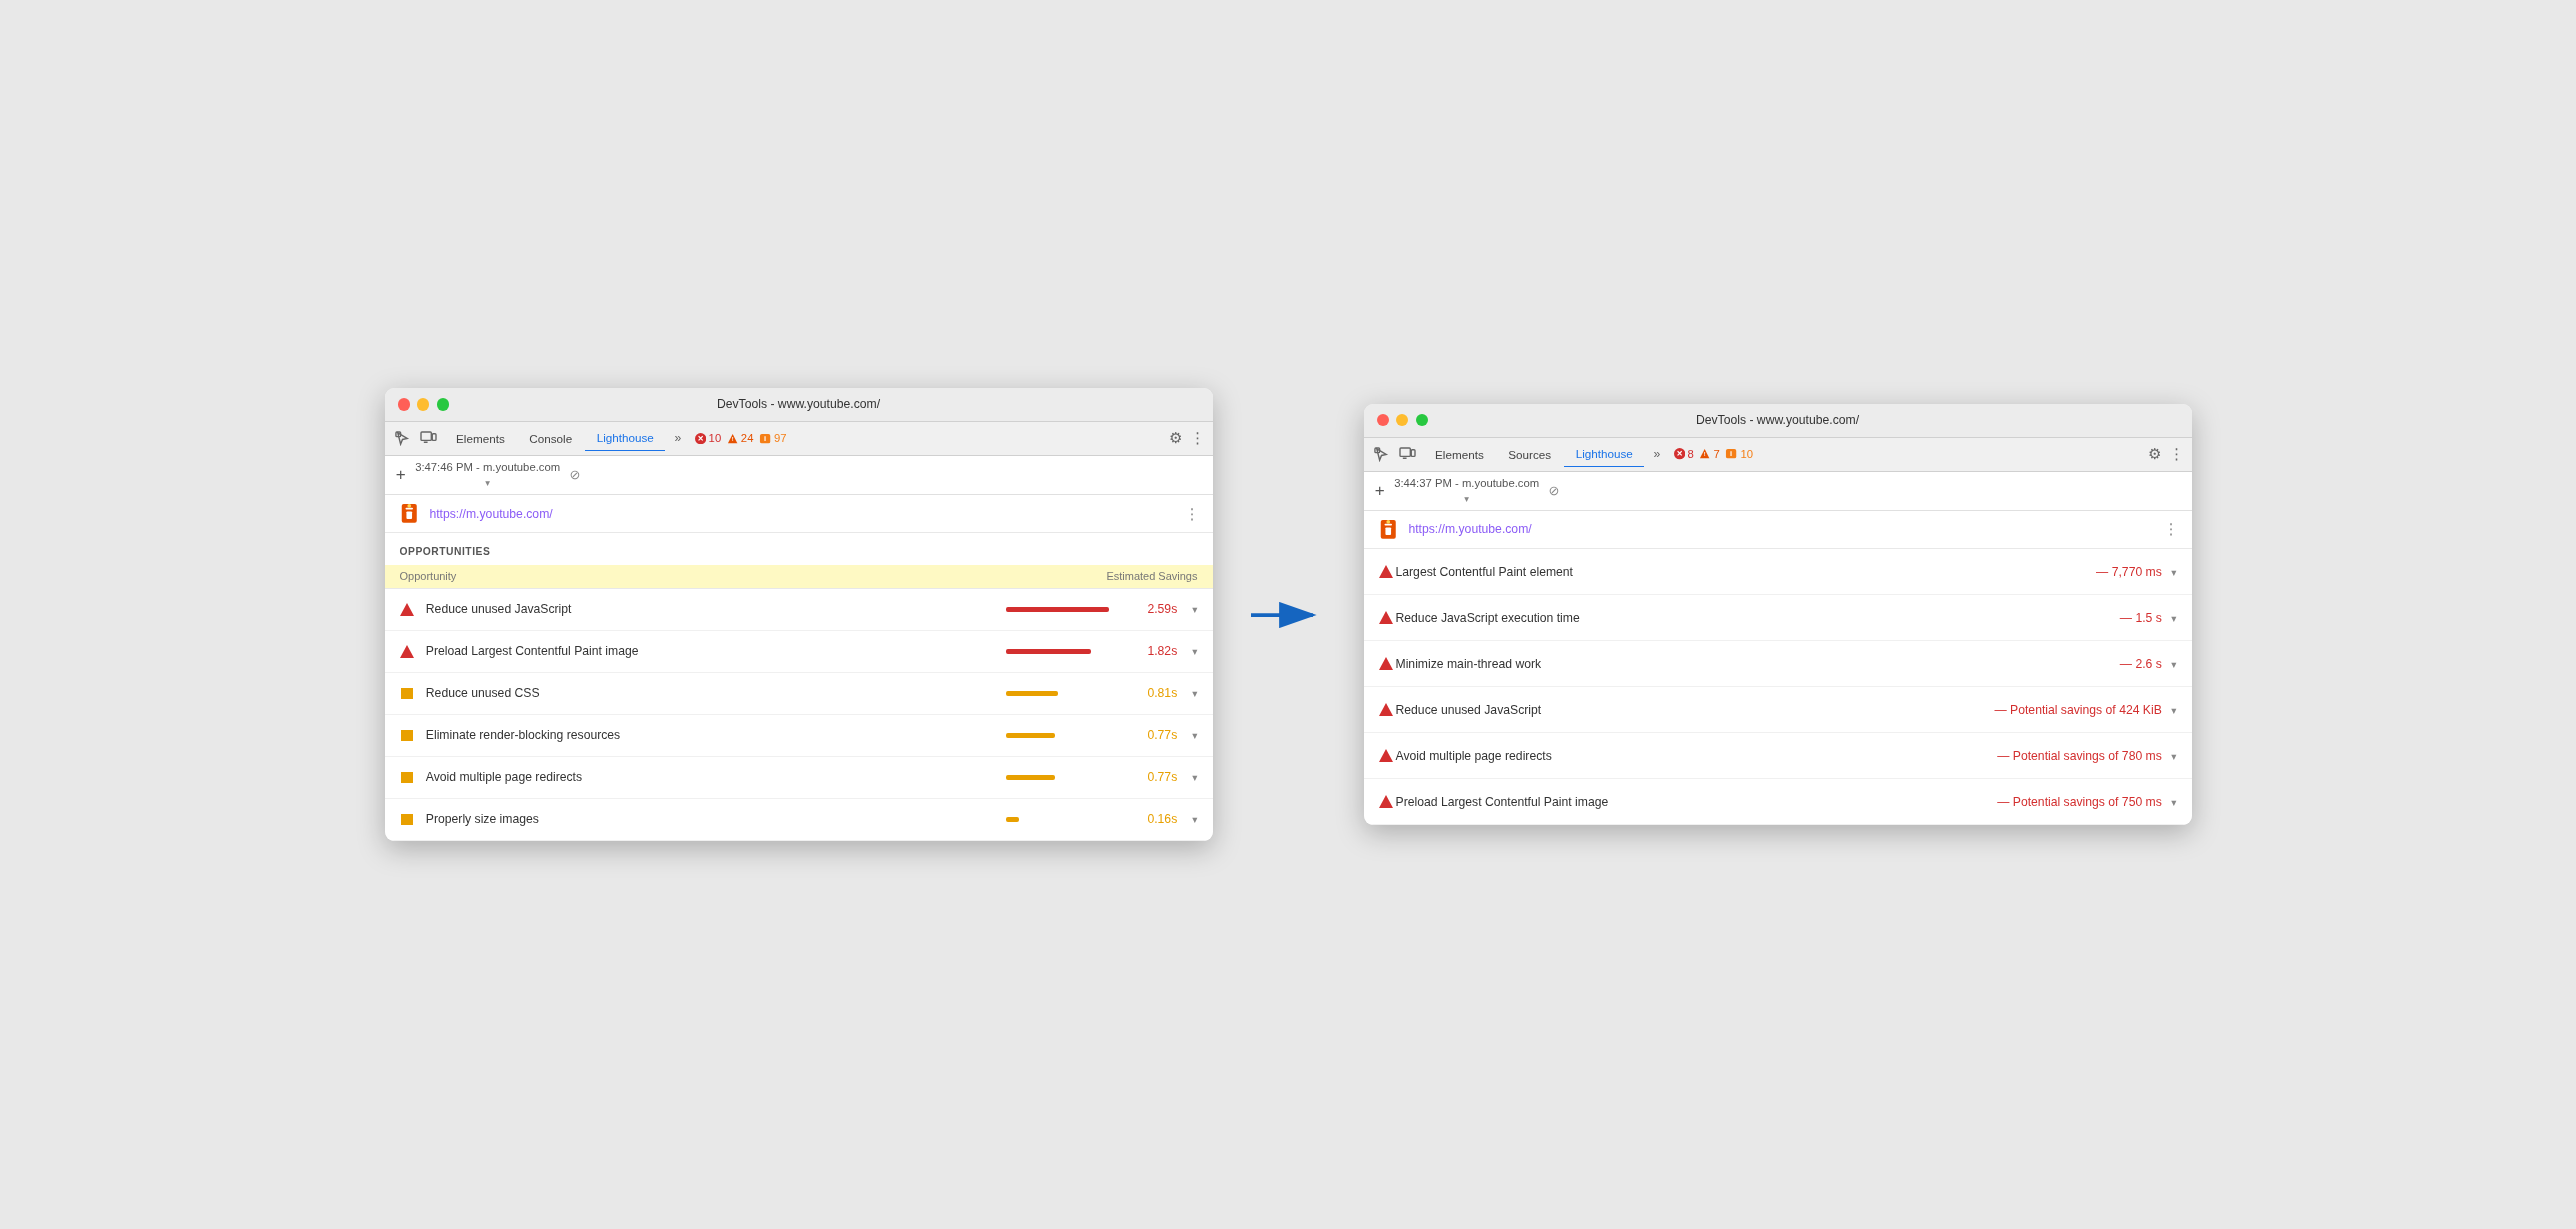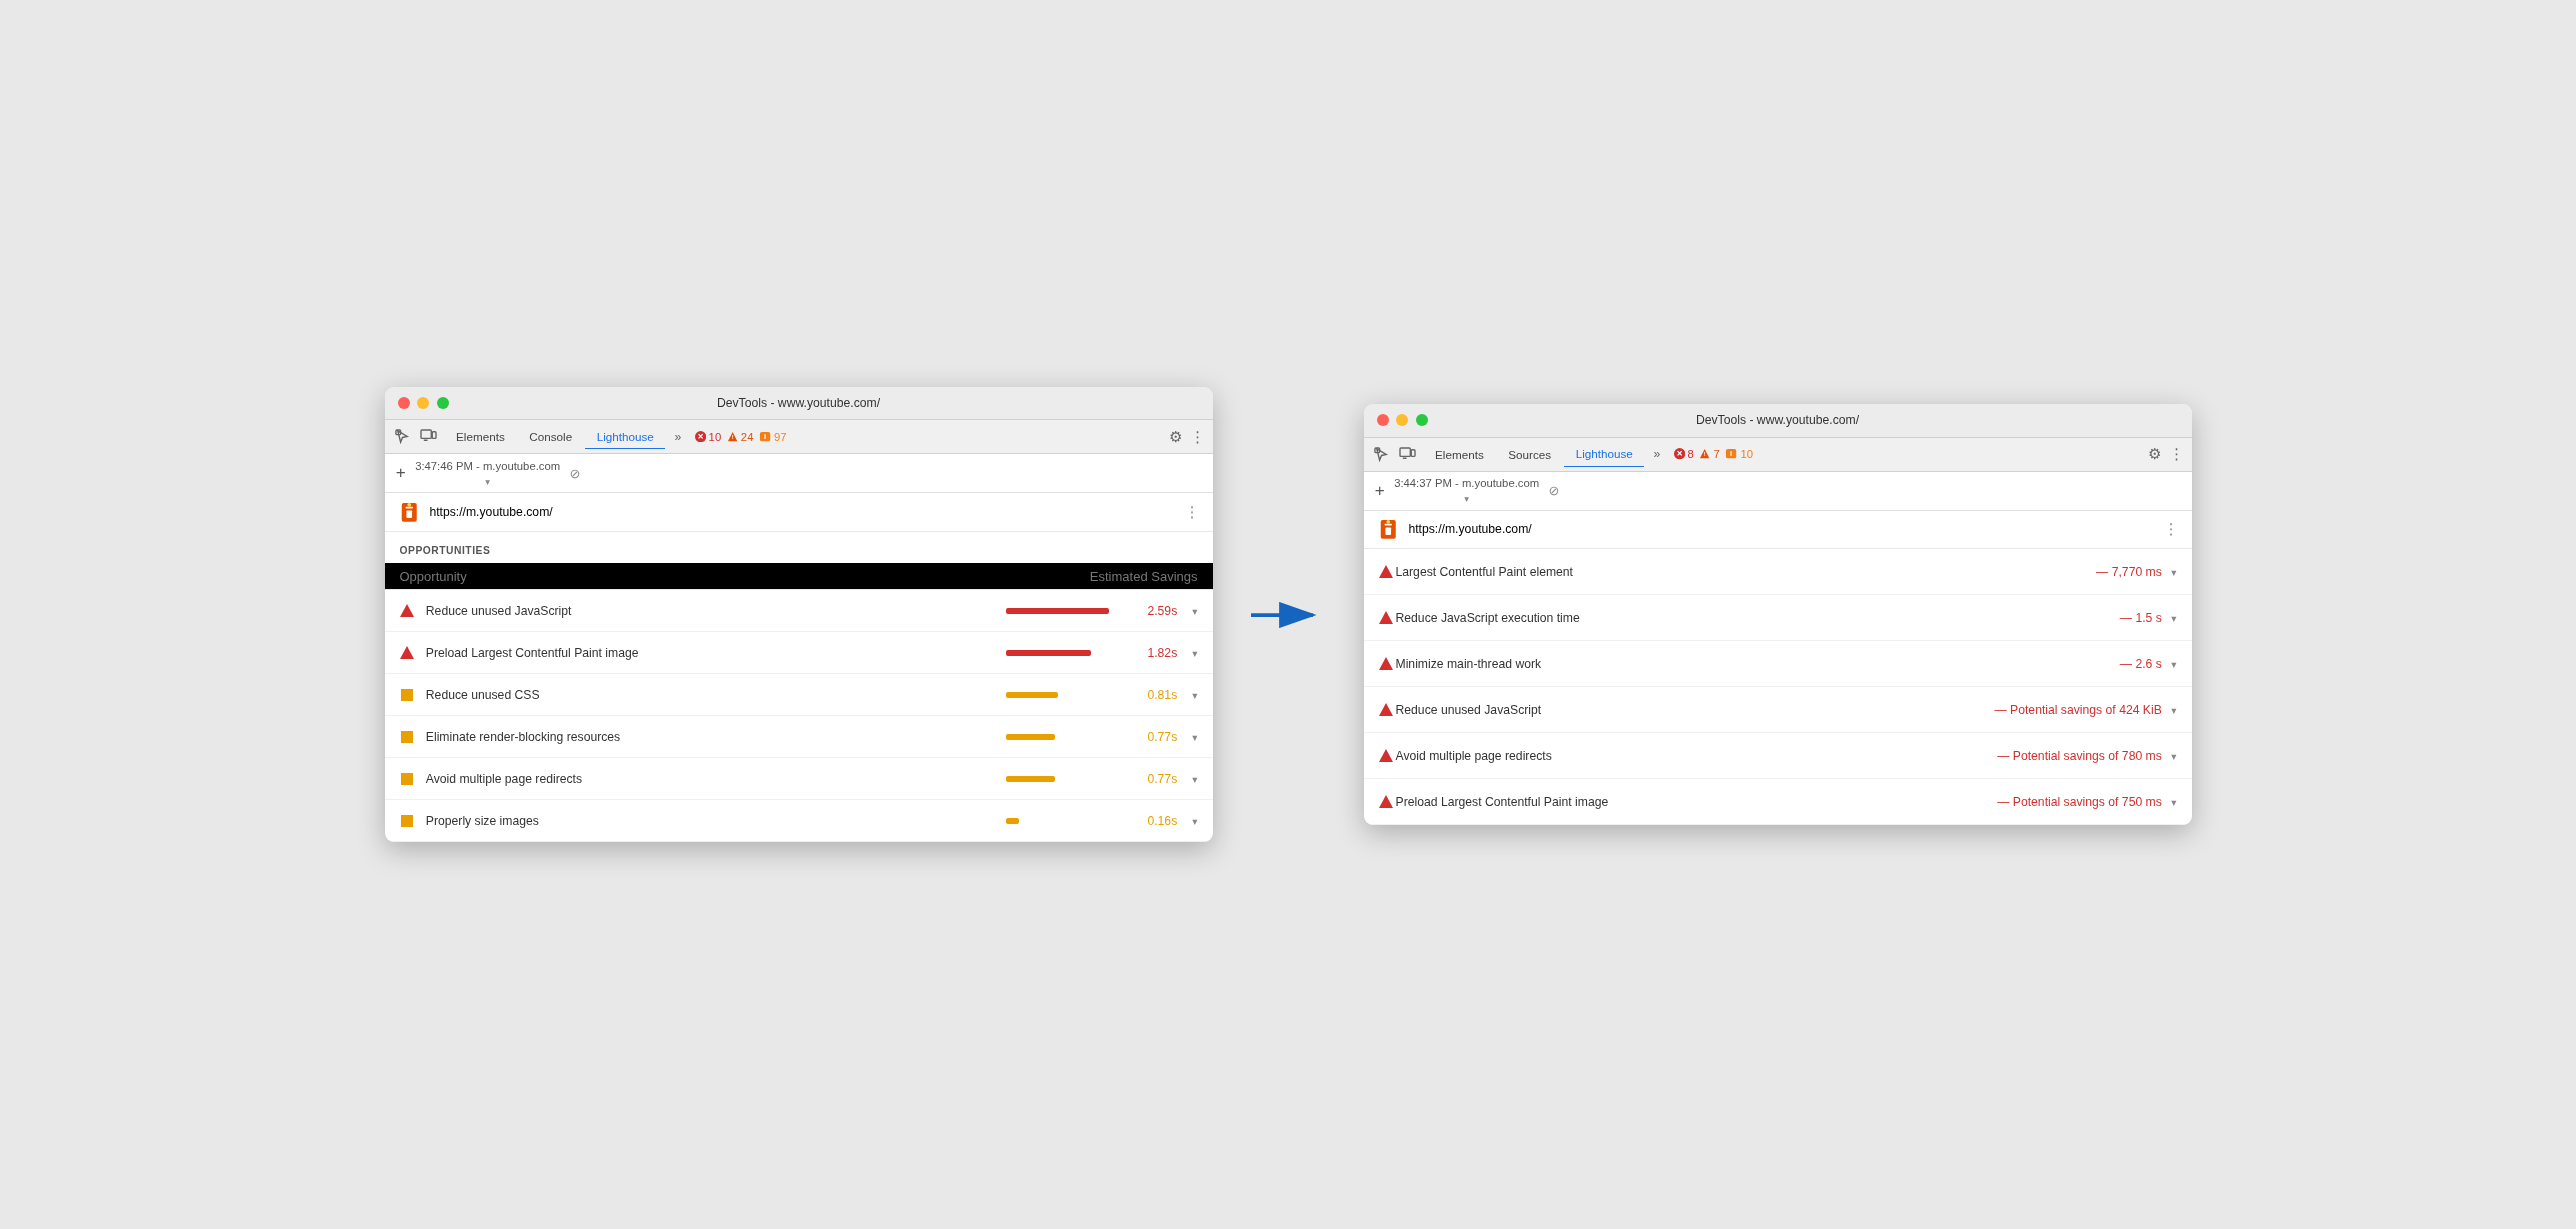--- a/index.html
+++ b/index.html
@@ -153,21 +153,21 @@
       align-items: center;
       gap: 9.4px;
       border-bottom: 0.9px solid #e8e8e8;
     }
     .lh-icon {
       width: 22.5px;
       height: 22.5px;
     }
     .lh-url {
       font-size: 12.2px;
-      color: #000000;
+      color: #8b5cf6;
       flex: 1;
     }
     .lh-menu {
       color: #888;
       font-size: 15px;
     }
 
     
     .section-header {
       padding: 13px 15px 7.5px 15px;
@@ -176,23 +176,23 @@
       color: #555;
       letter-spacing: 0.05em;
       background: white;
     }
 
     
     .table-header {
       padding: 5.6px 15px;
       display: flex;
       justify-content: space-between;
-      font-size: 13px;
+      font-size: 11px;
       color: #777;
-      background: #000000;
+      background: #fef9c3;
       border-bottom: 0.9px solid #e8e8e8;
     }
 
     
     .opportunity-row {
       background: white;
       padding: 13px 15px;
       display: flex;
       align-items: center;
       gap: 11.3px;

